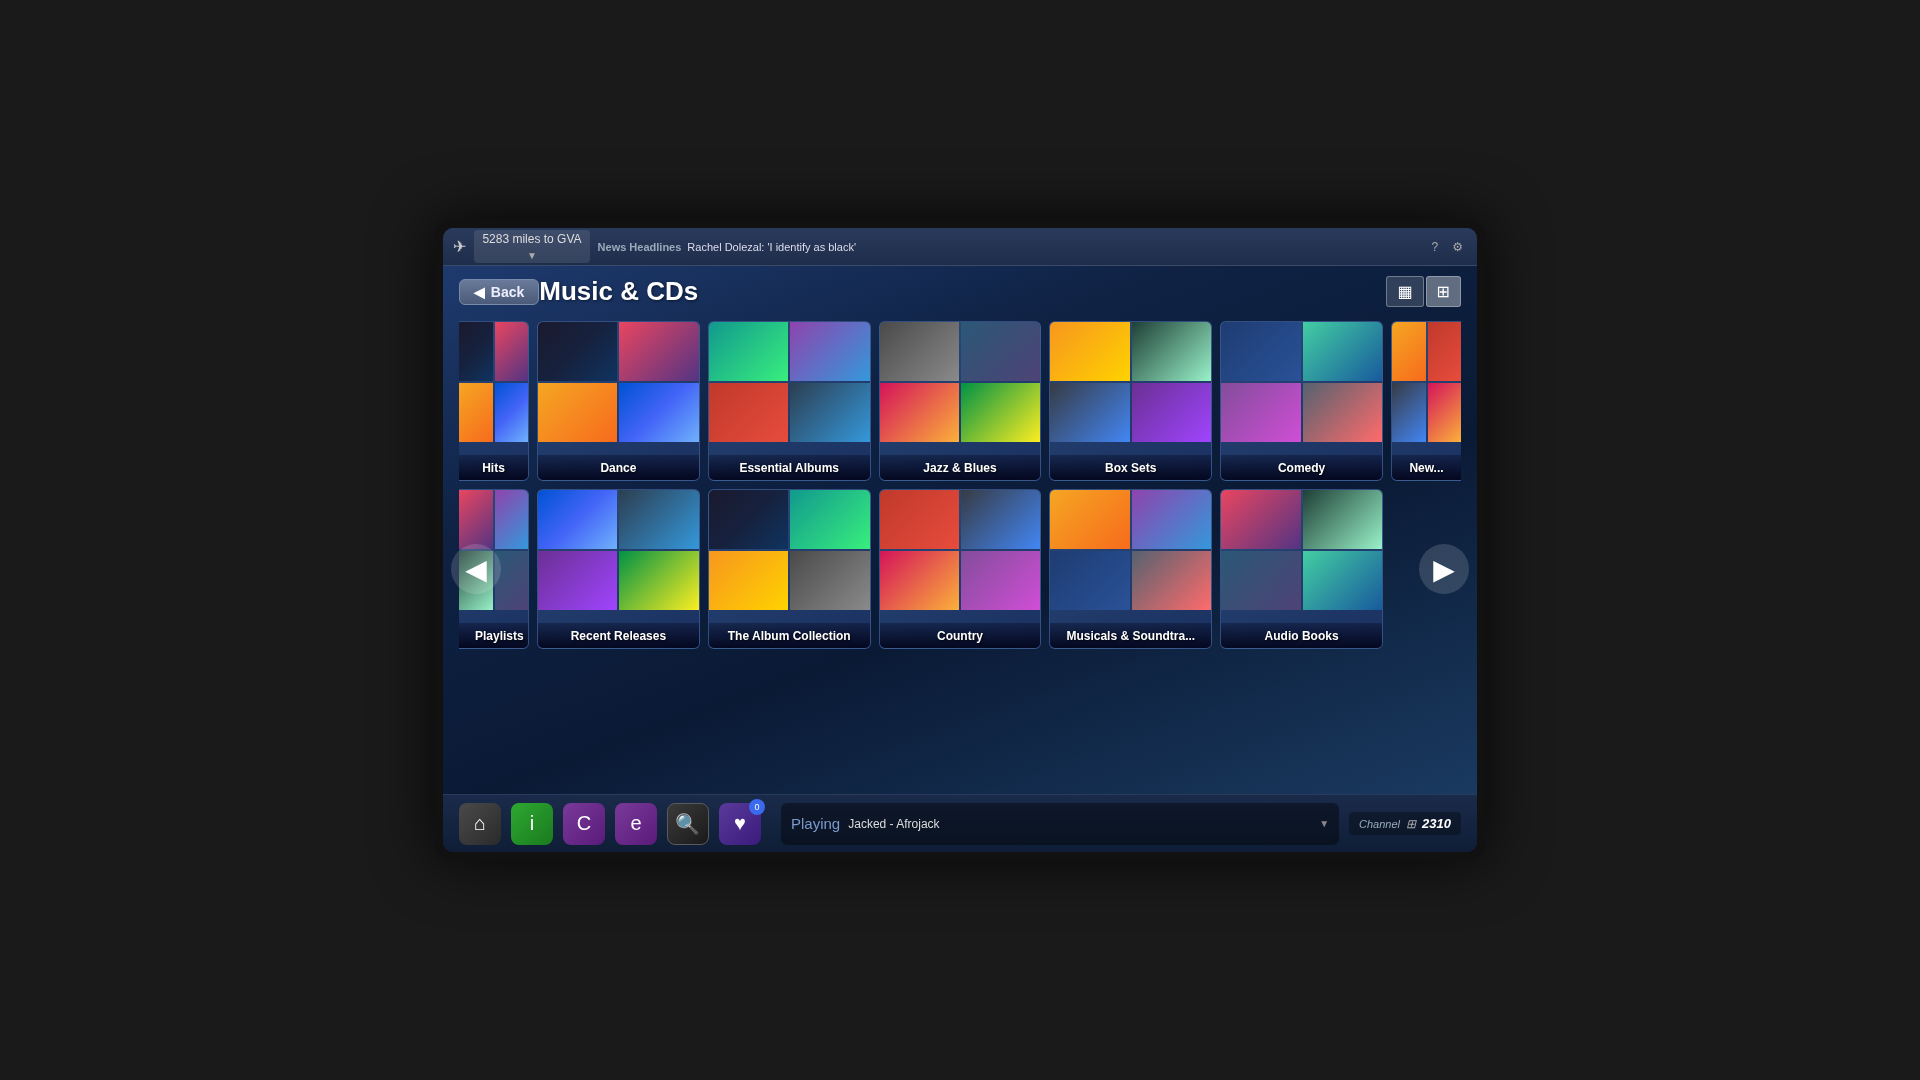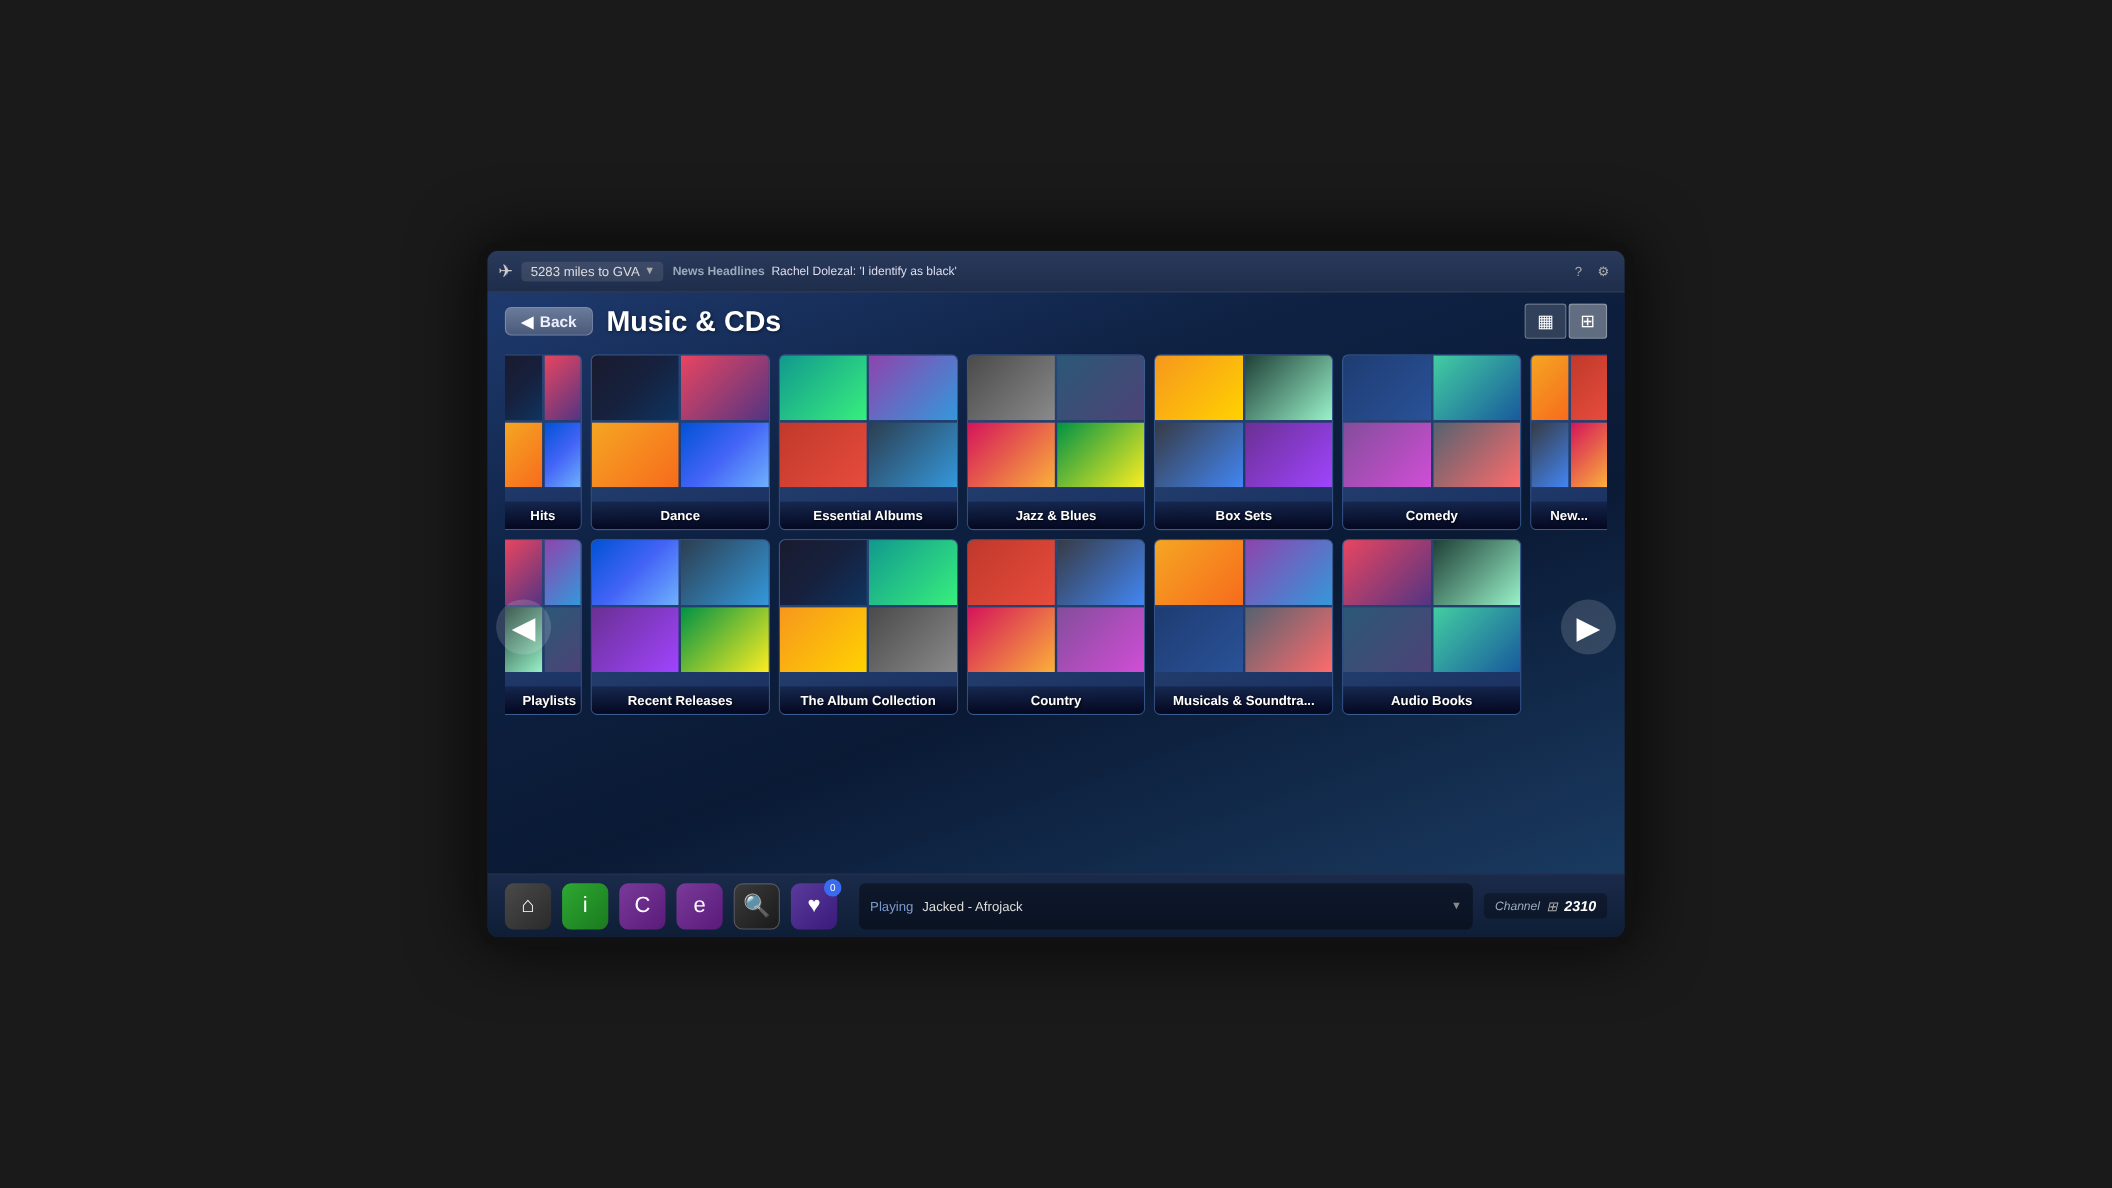--- a/index.html
+++ b/index.html
@@ -44,20 +44,21 @@
 
     .flight-info {
       color: #ddd;
       font-size: 12px;
       display: flex;
       align-items: center;
       gap: 4px;
       background: rgba(255,255,255,0.1);
       padding: 2px 8px;
       border-radius: 4px;
+      flex-direction: column;
     }
 
     .flight-dropdown {
       color: #aaa;
       font-size: 10px;
     }
 
     .news-bar {
       flex: 1;
       display: flex;
@@ -122,21 +123,20 @@
 
     .back-arrow {
       color: #fff;
       font-size: 14px;
     }
 
     .page-title {
       color: #fff;
       font-size: 26px;
       font-weight: bold;
-      margin-left: 12px;
       text-shadow: 1px 1px 3px rgba(0,0,0,0.5);
     }
 
     .header-spacer { flex: 1; }
 
     .view-toggles {
       display: flex;
       gap: 2px;
     }
 
@@ -295,21 +295,21 @@
       border-radius: 6px;
       margin-left: 10px;
       display: flex;
       align-items: center;
       padding: 0 10px;
       gap: 8px;
     }
 
     .playing-label {
       color: #7a9acc;
-      font-size: 12px;
+      font-size: 15px;
     }
 
     .track-name {
       color: #ddd;
       font-size: 12px;
       flex: 1;
     }
 
     .player-dropdown {
       color: #888;

